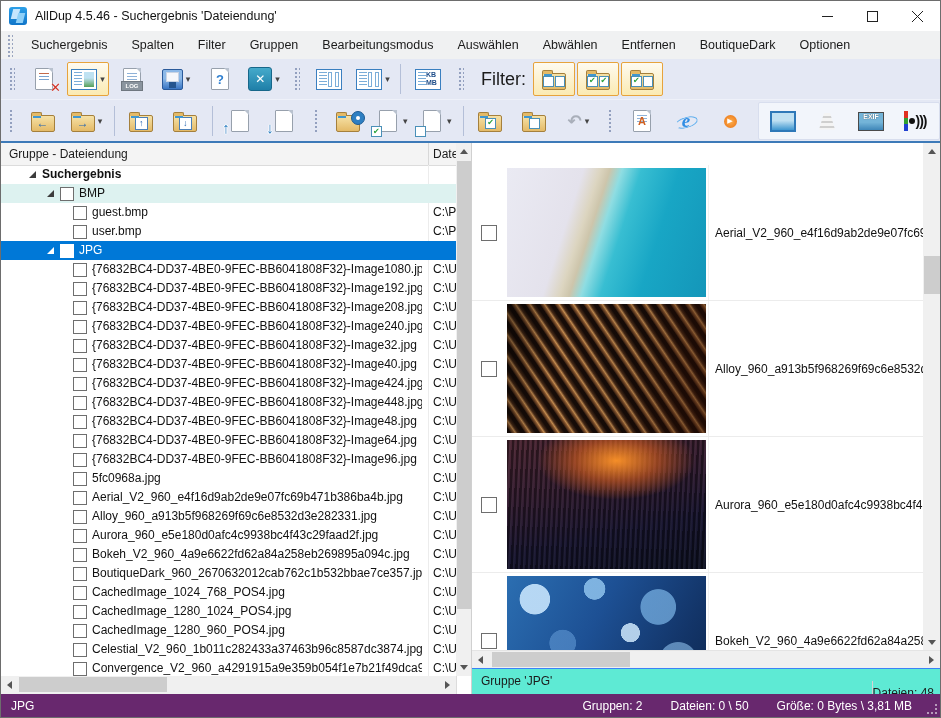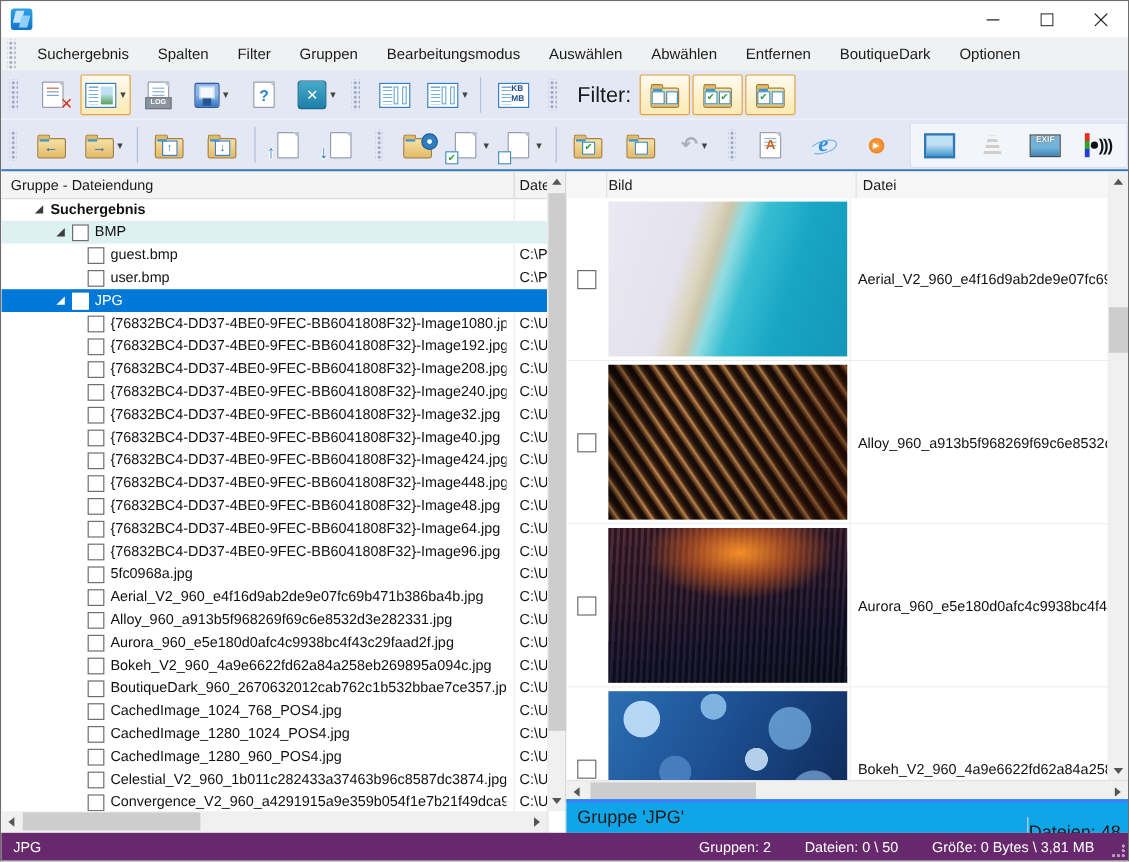--- a/index.html
+++ b/index.html
@@ -151,21 +151,21 @@
   
   .rvscroll{position:absolute;right:0;top:0;width:17px;bottom:43px;background:#f0f0f0;}
   .rvscroll .thumb{position:absolute;left:1px;right:1px;top:113px;height:38px;background:#cdcdcd;}
   .rvscroll .varrow{width:17px;}
 
   
   .rhscroll{position:absolute;left:0;right:0;bottom:25px;height:18px;background:#f0f0f0;border-top:1px solid #e4e4e4;}
   .rhscroll .thumb{position:absolute;left:20px;top:1px;width:138px;height:15px;background:#cdcdcd;}
 
   
-  .rfooter{position:absolute;left:0;right:0;bottom:0;height:25px;background:#0ea5e9;border-top:3px solid #3b82f6;font-size:15px;color:#1b1b1b;}
+  .rfooter{position:absolute;left:0;right:0;bottom:0;height:25px;background:#5eead4;border-top:1px solid #3b82f6;font-size:12px;color:#1b1b1b;}
   .rfooter .fg{position:absolute;left:9px;top:0;line-height:25px;}
   .rfooter .fd{position:absolute;right:6px;top:0;line-height:25px;border-left:1px solid #d4d4d4;padding-left:0;margin-top:12px;}
 
   
   .statusbar{position:absolute;left:0;right:0;bottom:0;height:23px;background:#68286e;color:#fff;font-size:12px;display:flex;align-items:center;}
   .statusbar .sl{margin-left:10px;}
   .statusbar .sp{margin-left:auto;}
   .statusbar .si{margin-right:28px;}
   .statusbar .si:last-of-type{margin-right:40px;}
   .sgrip{position:absolute;right:2px;bottom:2px;width:12px;height:12px;background:
@@ -178,20 +178,21 @@
 </head>
 <body>
 
 <div class="window">
 
   <div class="titlebar">
     <div class="appicon">
         <span class="s1"></span>
         <span class="s2"></span>
       </div>
+    <div class="wtitle">AllDup 4.5.46 - Suchergebnis 'Dateiendung'</div>
     <div class="wbtns">
       <div class="wbtn">
           <svg width="11" height="11">
             <line x1="0" y1="5.5" x2="11" y2="5.5" stroke="#222" stroke-width="1"></line>
           </svg>
         </div>
       <div class="wbtn">
           <svg width="11" height="11">
             <rect x="0.5" y="0.5" width="10" height="10" fill="none" stroke="#222" stroke-width="1"></rect>
           </svg>
@@ -620,25 +621,20 @@
       <span class="varrow" style="top:0;">
           <span class="tri-u"></span>
         </span>
       <span class="thumb"></span>
       <span class="varrow" style="bottom:0;">
           <span class="tri-d"></span>
         </span>
     </div>
 
     <div class="rightpanel">
-      <div class="rheader">
-        <span class="sep0"></span>
-        <span class="hb">Bild</span>
-        <span class="hd">Datei</span>
-      </div>
       <div class="rrows">
         <div class="prow">
           <div class="pcb">
               <span class="cb2"></span>
             </div>
           <div class="pthumb">
               <div class="thumb aerial"></div>
             </div>
           <div class="pname">Aerial_V2_960_e4f16d9ab2de9e07fc69b471b386ba4b.jpg</div>
         </div>

